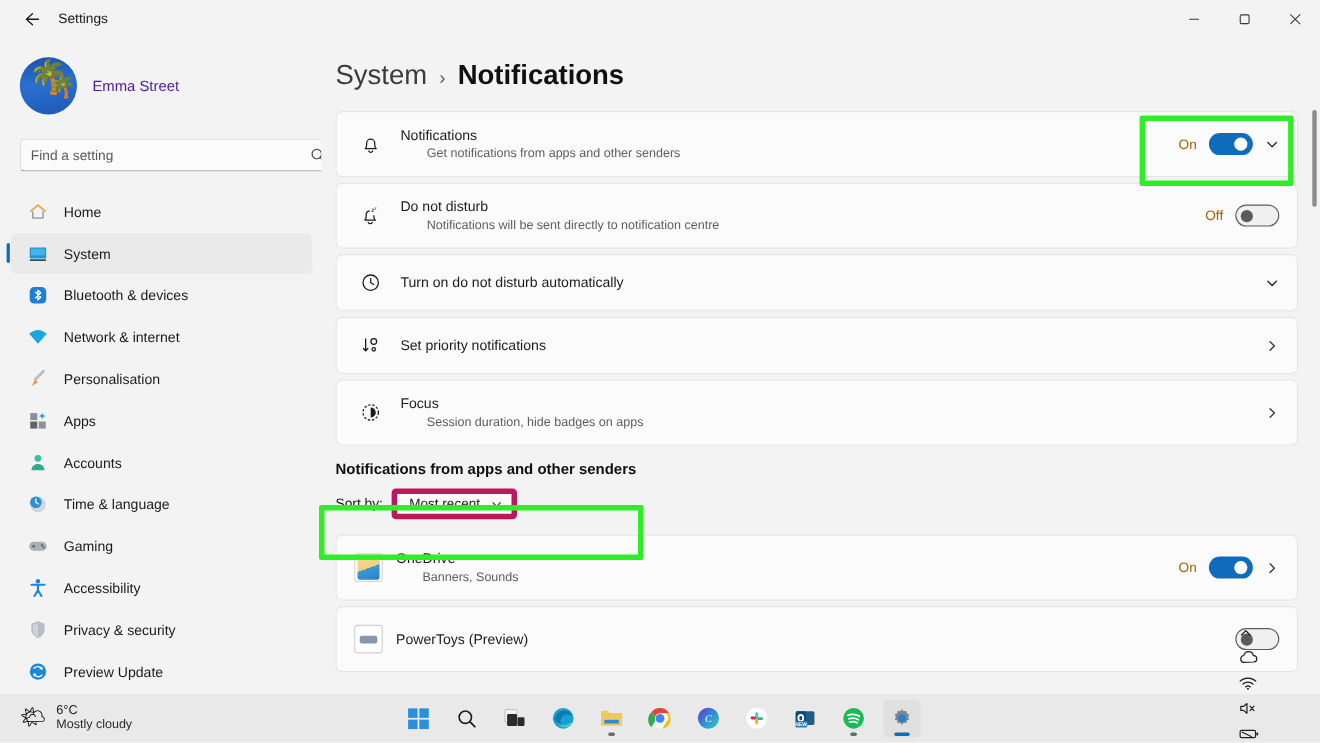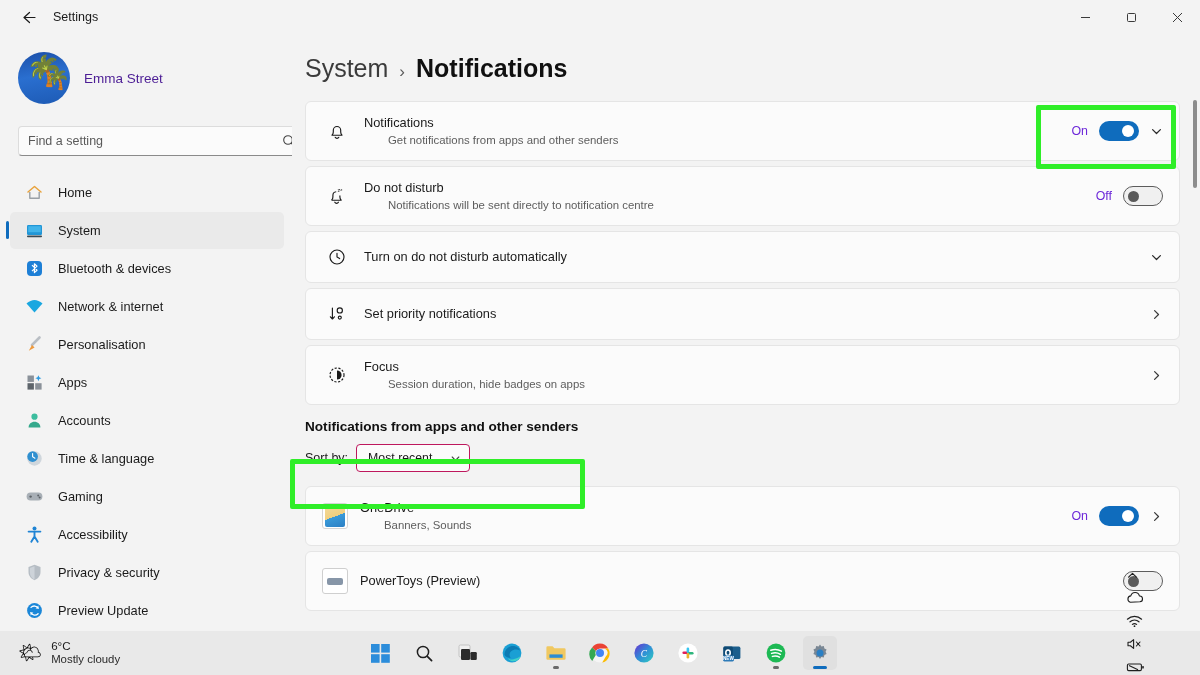--- a/index.html
+++ b/index.html
@@ -135,21 +135,21 @@
   .card.h54 { height: 52px; }
   .cardicon {
     width: 30px; flex: none;
     display: flex; align-items: center; justify-content: center;
     color: #1a1a1a; margin-right: 12px;
   }
   .cardtexts { flex: 1; }
   .cardtitle { font-size: 12.8px; color: #1a1a1a; line-height: 1.35; }
   .cardsub { font-size: 11.4px; color: #5d5d5d; line-height: 1.45; margin-top: 1px; margin-left: 24px; }
   .cardright { display: flex; align-items: center; gap: 11px; }
-  .statetext { font-size: 12.4px; color: #6d28d9; }
+  .statetext { font-size: 12.4px; color: #a16207; }
 
   .toggle {
     width: 40px; height: 20px; border-radius: 10px;
     position: relative; flex: none;
   }
   .toggle.on { background: #0f6cbd; }
   .toggle.off { background: #f0f0f0; border: 1px solid #5c5c5c; }
   .toggle .knob {
     position: absolute; border-radius: 50%;
   }
@@ -176,21 +176,21 @@
     font-size: 13.6px; font-weight: 700; color: #101010;
   }
   .sortrow {
     margin: 10px 0 0 13px;
     display: flex; align-items: center;
   }
   .sortlabel { font-size: 12.5px; color: #1a1a1a; margin-right: 8px; }
   .combobox {
     width: 114px; height: 28px;
     background: #fbfbfb;
-    border: 1px solid #be185d;
+    border: 5px solid #be185d;
     border-radius: 4px;
     display: flex; align-items: center; justify-content: space-between;
     padding: 0 8px 0 11px;
     font-size: 12.3px; color: #1a1a1a;
   }
 
   .appicon {
     width: 26px; height: 26px; flex: none; margin-right: 12px;
     border-radius: 3px; display: flex; align-items: center; justify-content: center;
   }

